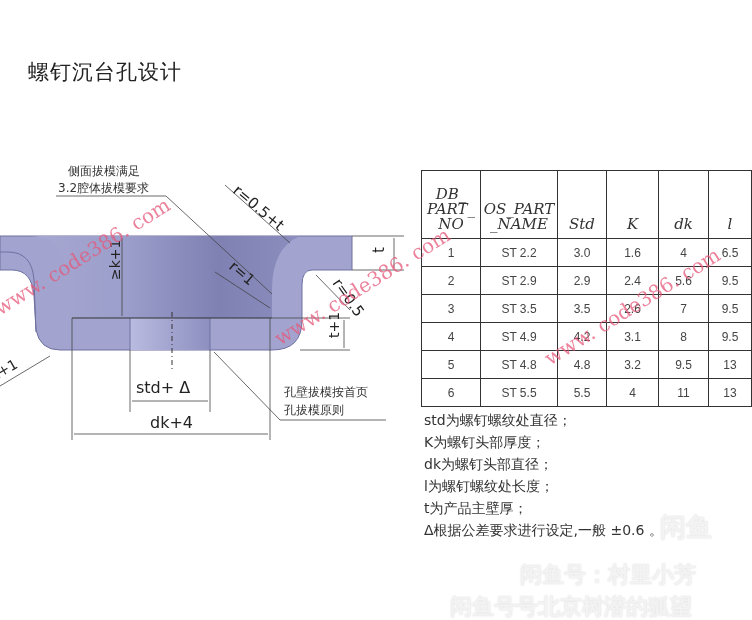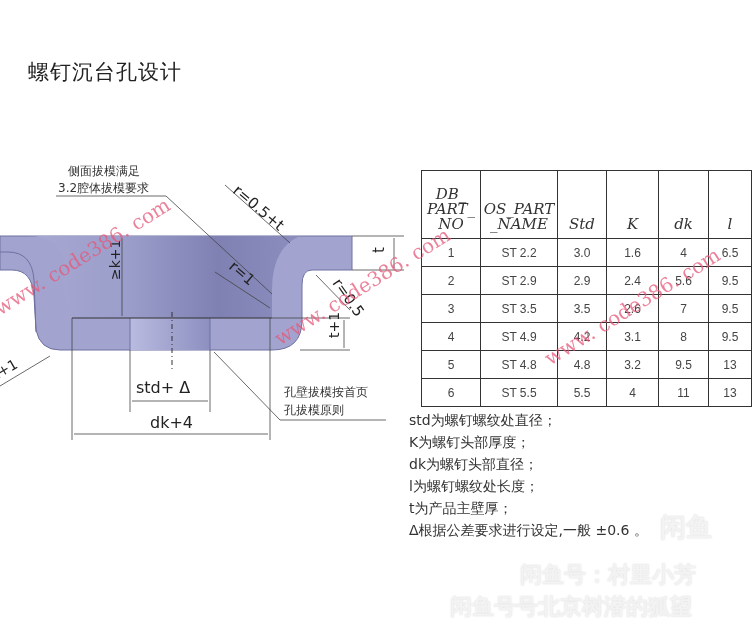--- a/index.html
+++ b/index.html
@@ -3,21 +3,21 @@
 <meta charset="utf-8">
 <style>
   html,body{margin:0;padding:0;background:#ffffff;}
   body{width:752px;height:620px;position:relative;overflow:hidden;font-family:"DejaVu Sans",sans-serif;color:#222;}
   .title{position:absolute;left:28px;top:30px;font-size:21px;color:#222;letter-spacing:1px;margin-top:28px;}
   svg.drawing{position:absolute;left:0;top:0;}
   .spec-table{position:absolute;left:421px;top:170px;border-collapse:collapse;background:#fff;}
   .spec-table th,.spec-table td{border:1.5px solid #333;text-align:center;}
   .spec-table th{font-family:"DejaVu Serif",serif;font-style:italic;font-weight:normal;font-size:15px;color:#333;height:61px;vertical-align:bottom;padding:0 2px 6px;line-height:15px;}
   .spec-table td{font-family:"Liberation Sans",sans-serif;font-size:12px;color:#444;height:25px;}
-  .notes{position:absolute;left:409px;top:409px;font-size:14px;line-height:22px;color:#333;}
+  .notes{position:absolute;left:424px;top:409px;font-size:14px;line-height:22px;color:#333;}
   .notes div{white-space:nowrap;}
   .wm{position:absolute;color:#e6587a;opacity:0.75;font-family:"DejaVu Serif",serif;white-space:nowrap;}
   .wm-app{position:absolute;color:#f3f3f3;font-size:22px;font-weight:bold;white-space:nowrap;text-shadow:0 0 2px #d8d8d8;}
 </style>
 </head>
 <body>
 
 <div class="title">螺钉沉台孔设计</div>
 
 <svg class="drawing" width="420" height="450" viewBox="0 0 420 450" xmlns="http://www.w3.org/2000/svg">

